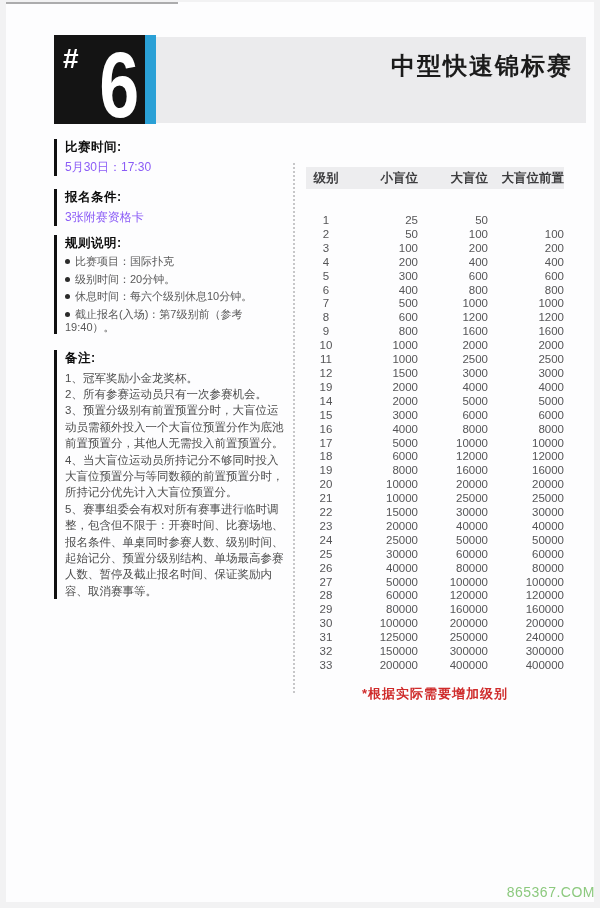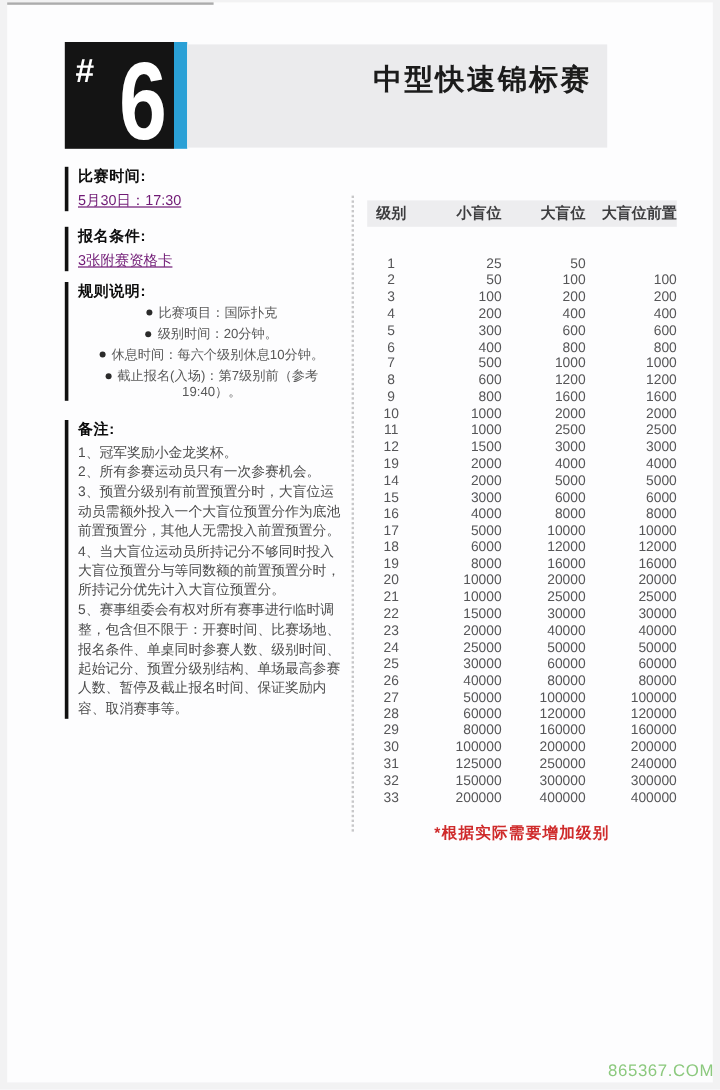--- a/index.html
+++ b/index.html
@@ -10,34 +10,34 @@
   }
   .card { position:absolute; left:6px; top:2px; right:6px; bottom:6px; background:#fdfdfe; }
   .top-artifact { position:absolute; left:0; top:0; width:172px; height:2px; background:#6a6a6a; opacity:.55; }
 
   
   .num-box { position:absolute; left:48px; top:33px; width:91px; height:89px; background:#141414; color:#ffffff; }
   .hash { position:absolute; left:9px; top:8px; font-size:28px; font-weight:bold; }
   .num  { position:absolute; right:6px; bottom:2px; font-size:92px; line-height:74px; font-weight:bold;
           transform:scaleX(.78); transform-origin:right bottom; }
   .blue-stripe { position:absolute; left:139px; top:33px; width:11px; height:89px; }
-  .title-bar { position:absolute; left:150px; top:35px; width:350px; height:86px; background:#ebebed; }
+  .title-bar { position:absolute; left:150px; top:35px; width:430px; height:86px; background:#ebebed; }
   .title-text { position:absolute; right:13px; top:13px; font-size:24px; font-weight:bold; color:#1b1b1b; letter-spacing:2px; }
 
   
   .left-col { position:absolute; left:48px; top:137px; width:234px; }
   .section { border-left:3px solid #101010; padding-left:8px; }
   .s1 { margin-bottom:12px; }
   .s2 { margin-bottom:13px; }
   .s3 { margin-bottom:9px;  }
   .s4 { margin-bottom:16px; }
   .section h3 { margin:0 0 3px 0; font-size:12.5px; color:#0d0d0d; font-weight:bold; letter-spacing:.5px; }
-  .value { font-size:12px; color:#701a75;text-decoration:underline; }
+  .value { font-size:12px; color:#8b5cf6; }
   .badge { display:inline-block; font-size:12px; padding:2px 8px 3px 8px; }
-  .bullets { list-style:none; margin:1px 0 16px 0; padding:0; font-size:11px; color:#585858;text-align:center; }
+  .bullets { list-style:none; margin:1px 0 16px 0; padding:0; font-size:11px; color:#585858; }
   .bullets li { margin:0 0 4.5px 0; line-height:13px; }
   .dot { display:inline-block; width:5px; height:5px; border-radius:50%; background:#2b2b2b; margin:0 5px 1px 0; vertical-align:middle; }
   .notes { font-size:11.5px; color:#4c4c4c; line-height:16.4px; margin-top:2px; }
   .notes p { margin:0; }
 
   
   .divider { position:absolute; left:287px; top:161px; height:530px; width:0; border-left:2px dotted #c7c7c9; }
 
   
   .table-wrap { position:absolute; left:300px; top:165px; width:258px; }

